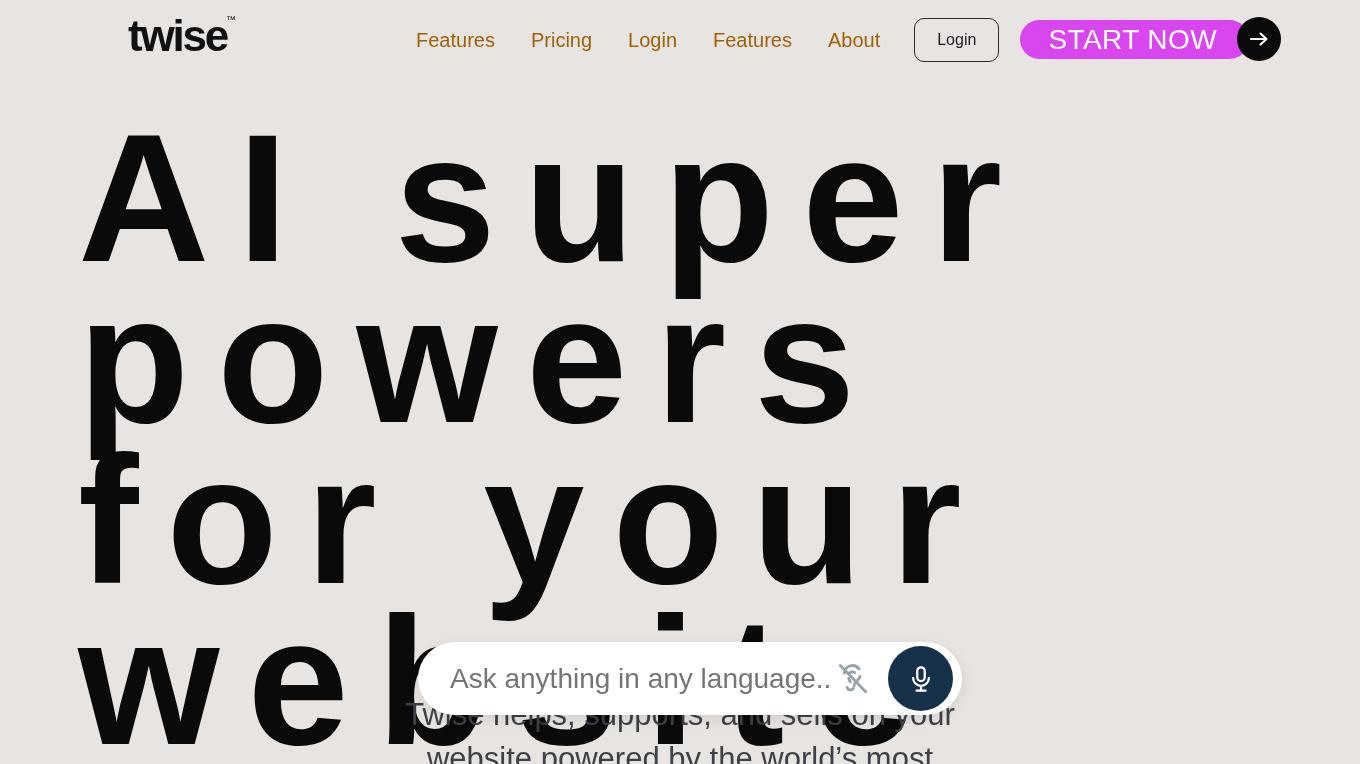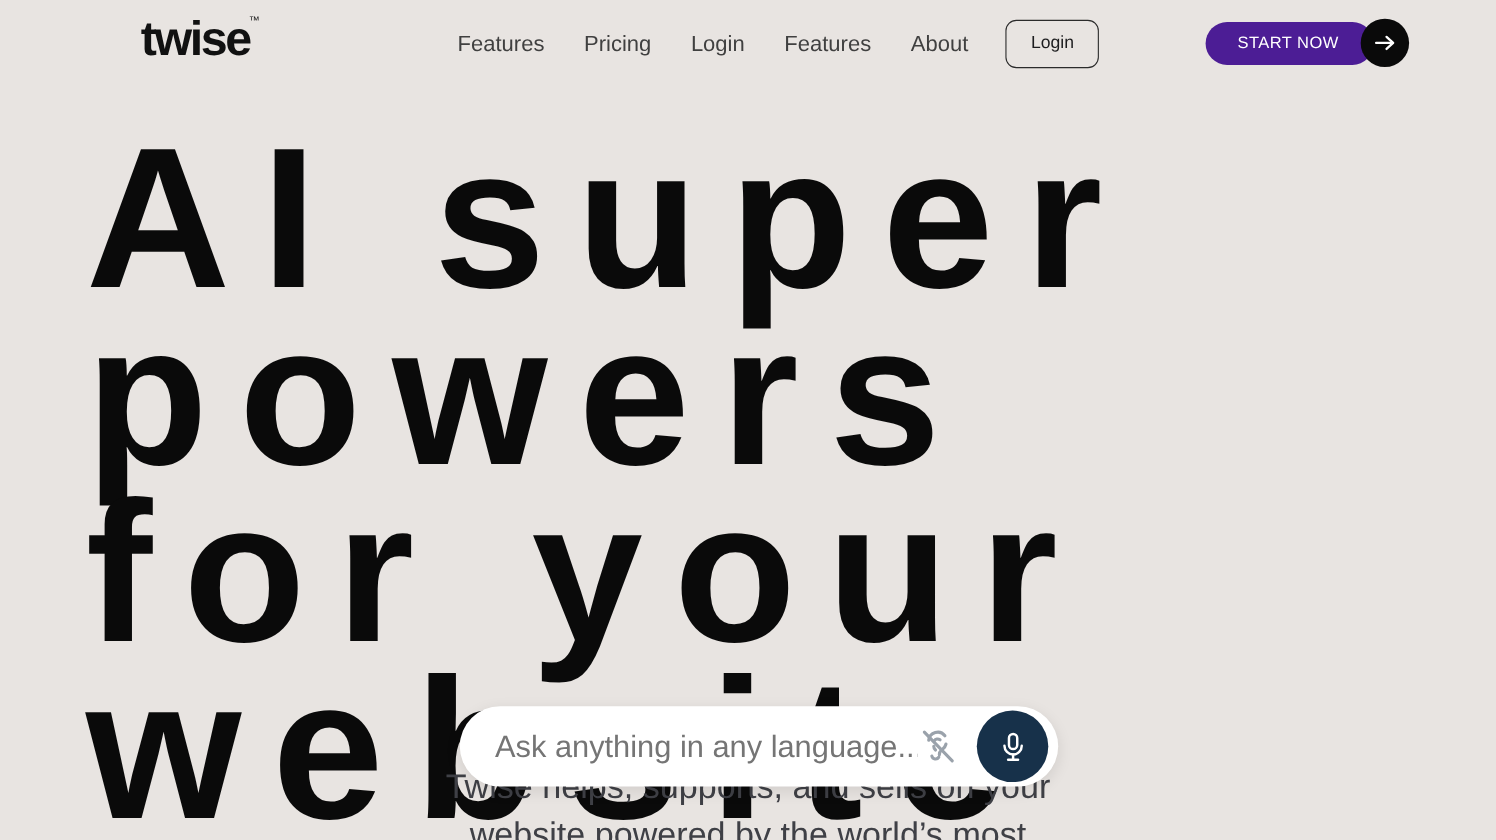--- a/index.html
+++ b/index.html
@@ -51,21 +51,21 @@
   .nav {
     position: absolute;
     left: 398px;
     top: 18px;
     display: flex;
     align-items: center;
     gap: 0px;
   }
   .nav-item {
     font-size: 20px;
-    color: #404040;
+    color: #a16207;
     padding: 0 18px;
     line-height: 36px;
     white-space: nowrap;
     cursor: pointer;
   }
   .login-btn {
     font-size: 16px;
     color: #1d1d1f;
     border: 1.5px solid #2b2b2b;
     border-radius: 10px;
@@ -80,23 +80,23 @@
   }
 
   .cta-wrap {
     position: absolute;
     right: 79px;
     top: 17px;
     display: flex;
     align-items: center;
   }
   .cta-pill {
-    background: #4c1d95;
+    background: #d946ef;
     color: #ffffff;
-    font-size: 15px;
+    font-size: 28px;
     letter-spacing: 0.4px;
     border-radius: 24px;
     height: 39px;
     line-height: 39px;
     padding: 0 32px 0 29px;
     white-space: nowrap;
     cursor: pointer;
     font-family: "Liberation Sans", sans-serif;
   }
   .cta-circle {

